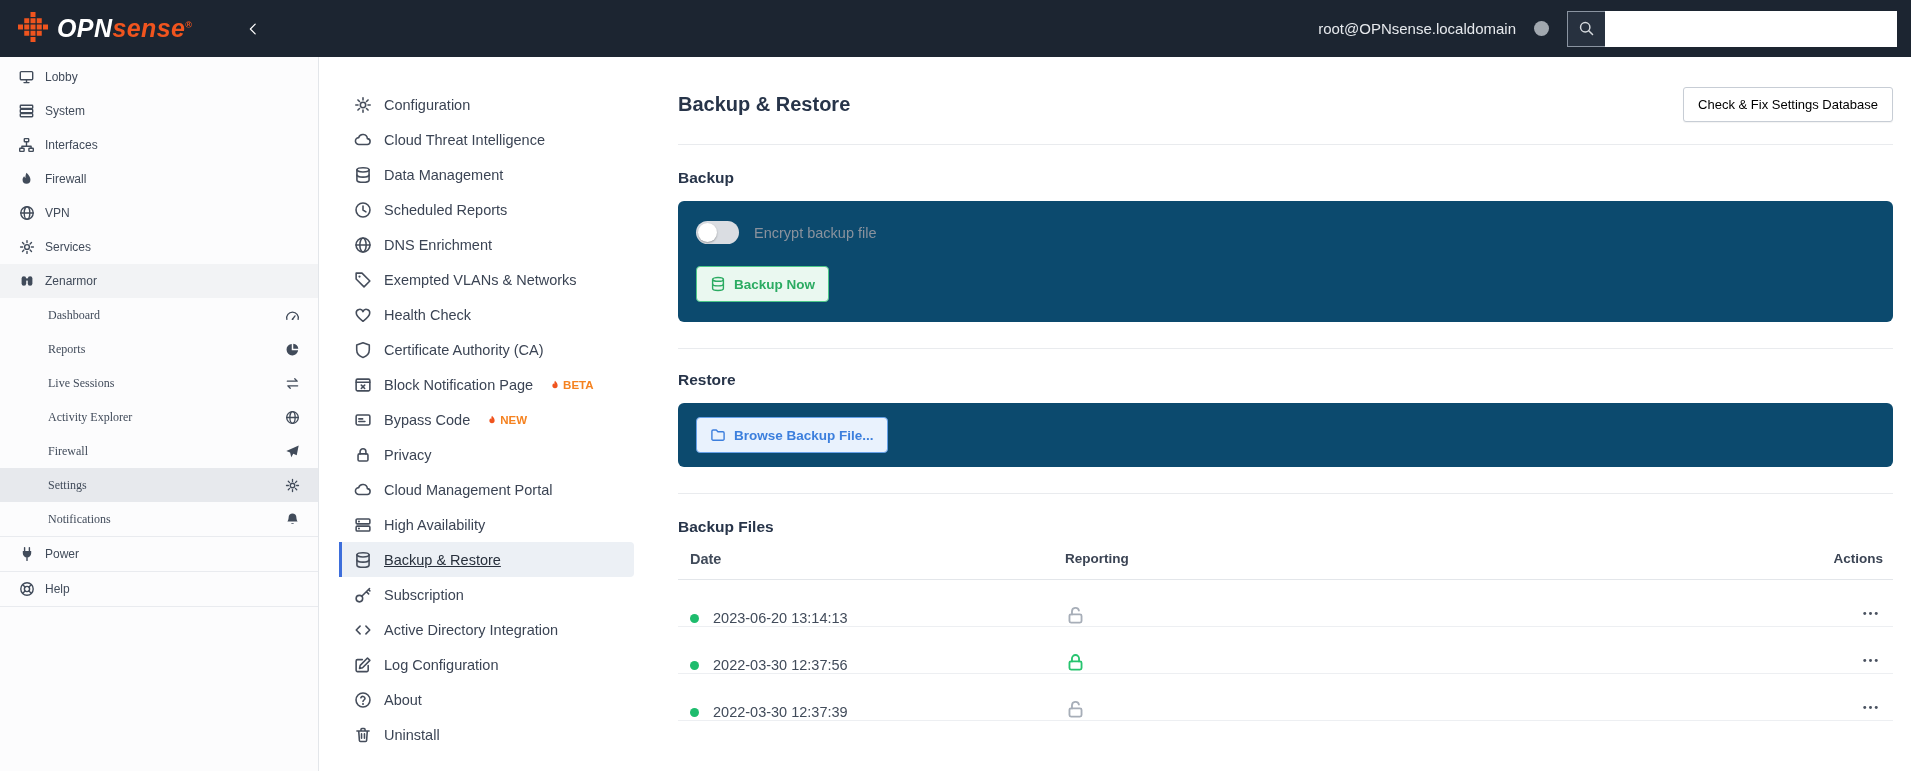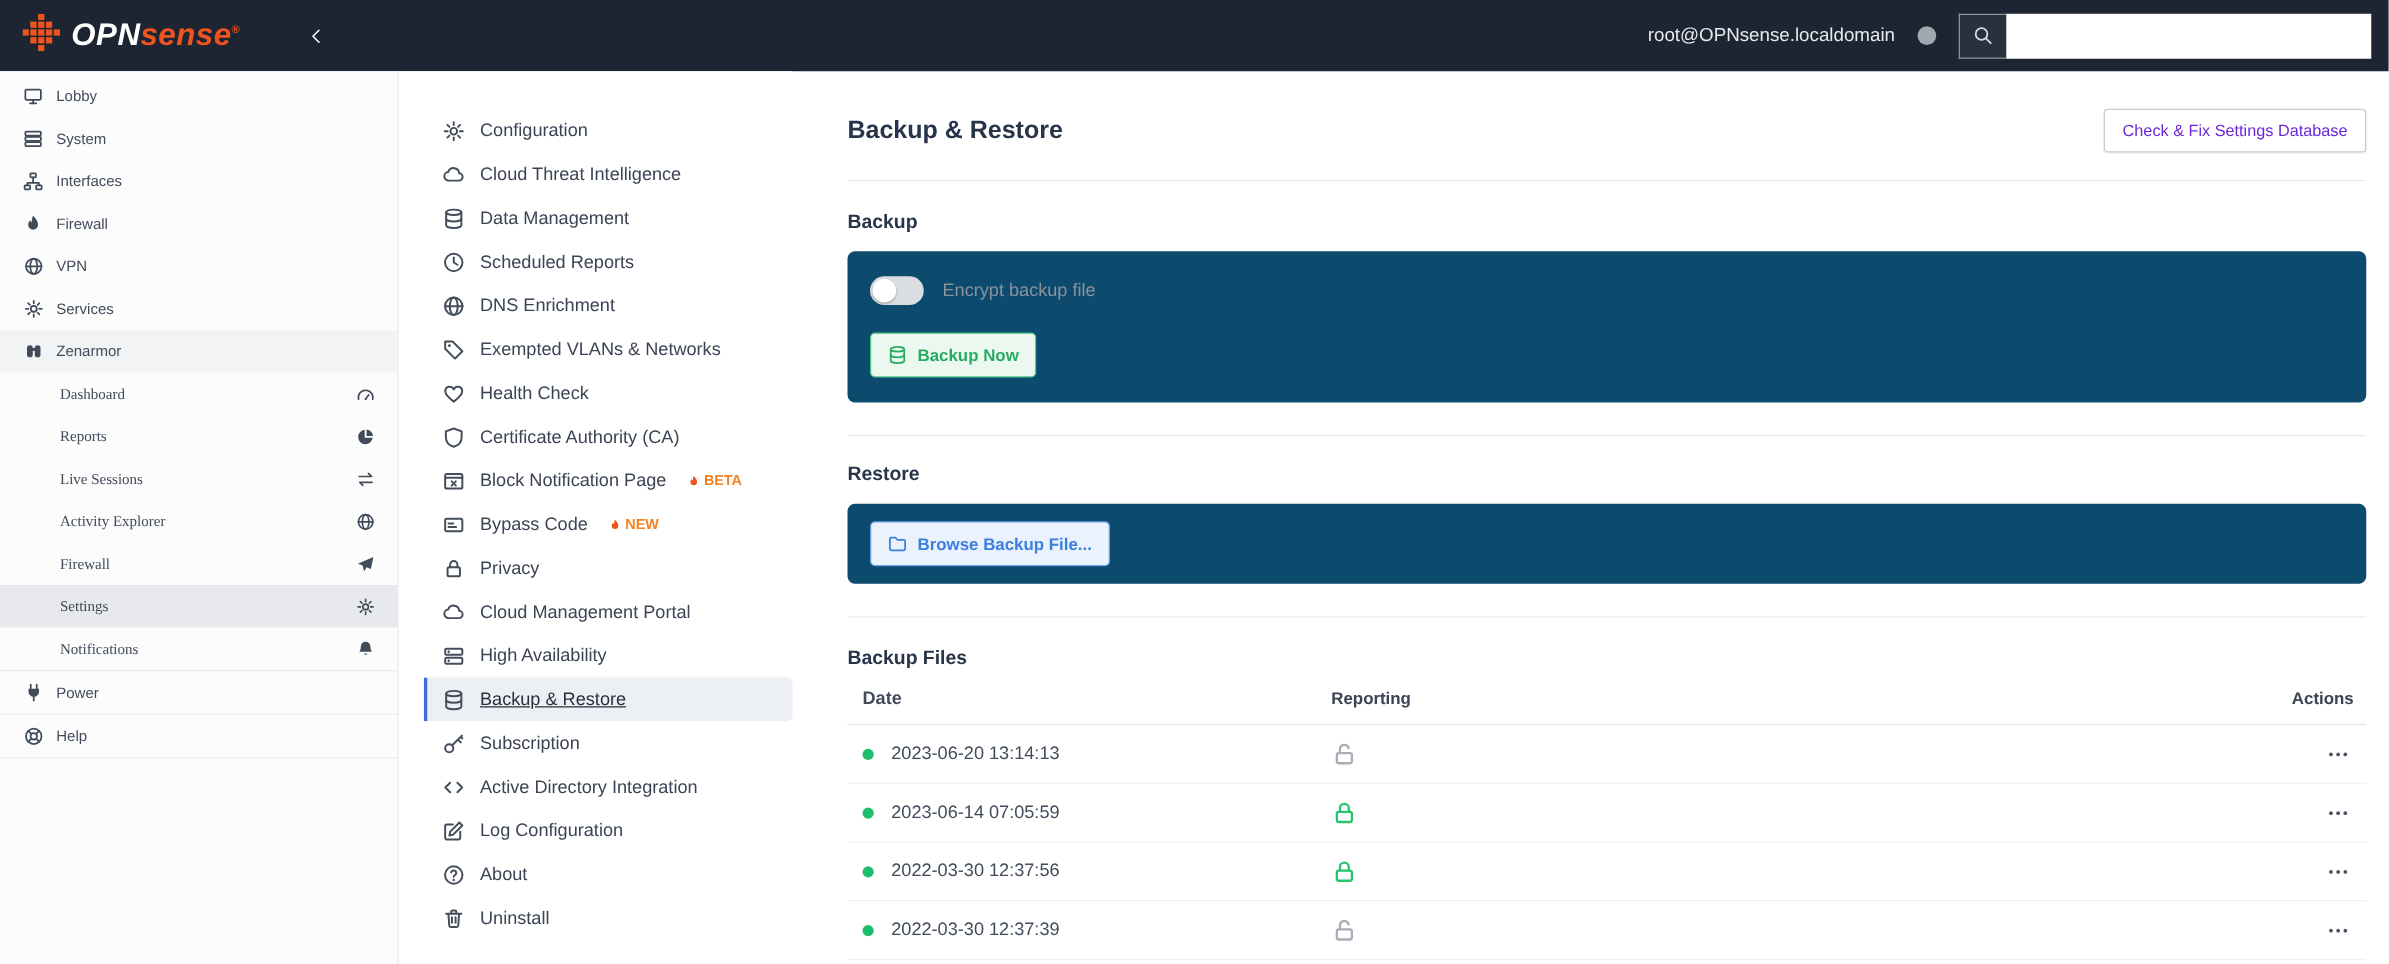--- a/index.html
+++ b/index.html
@@ -41,40 +41,40 @@
   .sub-item .ico { width:18px; display:flex; justify-content:center; color:#454d5b; flex:none; }
   .sub-item.active { background:#ecf0f5; border-left-color:#3d6edb; }
   .sub-item.active .lbl { text-decoration:underline; color:#28303c; }
   .badge { display:inline-flex; align-items:center; gap:3px; margin-left:5px; font-size:11.5px; font-weight:700; color:#f58220; }
   .badge .flame { color:#f0541e; display:flex; }
 
   
   .main { flex:1; padding:30px 18px 0 44px; }
   .page-head { display:flex; align-items:center; justify-content:space-between; padding-bottom:22px; border-bottom:1px solid #e9ebee; }
   .page-title { font-size:20px; font-weight:700; color:#273449; }
-  .check-btn { background:#fff; border:1px solid #c7cdd5; border-radius:3px; padding:9px 14px; font-size:13px; color:#6d28d9; cursor:pointer; box-shadow:0 1px 1px rgba(0,0,0,.05); }
+  .check-btn { background:#fff; border:1px solid #c7cdd5; border-radius:3px; padding:9px 14px; font-size:13px; color:#000000; cursor:pointer; box-shadow:0 1px 1px rgba(0,0,0,.05); }
 
   .section-h { font-size:15.5px; font-weight:700; color:#273449; }
   .h-backup { margin:24px 0 14px; }
   .card { background:#0c4a6e; border-radius:6px; }
   .backup-card { padding:20px 18px; }
   .toggle-row { display:flex; align-items:center; gap:15px; }
   .toggle { width:43px; height:23px; border-radius:12px; background:#dadde2; position:relative; cursor:pointer; flex:none; }
   .toggle-knob { position:absolute; top:2px; left:2px; width:19px; height:19px; border-radius:50%; background:#fff; box-shadow:0 1px 2px rgba(0,0,0,.3); }
   .toggle-label { font-size:14.5px; color:#8a929d; }
   .backup-now { margin-top:22px; display:inline-flex; align-items:center; gap:8px; padding:9px 13px; background:#eaf8f0; border:1px solid #4cc888; color:#2bab62; border-radius:4px; font-size:13.5px; font-weight:700; cursor:pointer; }
   .sect-hr { border:none; height:1px; background:#e9ebee; margin-top:26px; }
   .h-restore { margin:22px 0 14px; }
   .restore-card { padding:14px 18px; }
   .browse-btn { display:inline-flex; align-items:center; gap:8px; padding:9px 13px; background:#e9f2fd; border:1px solid #66a1e8; color:#3c7fdd; border-radius:4px; font-size:13.5px; font-weight:700; cursor:pointer; }
 
   .h-files { margin:24px 0 2px; }
   .bf-head,.bf-row { display:flex; align-items:center; padding-left:12px; padding-right:10px; }
   .bf-head { height:42px; font-size:13.5px; font-weight:700; color:#3b4454; border-bottom:1px solid #e3e6ea; }
-  .bf-row { height:47px; border-bottom:1px solid #edeff2; }
+  .bf-row { height:47px; border-bottom:1px solid #edeff2;align-items:flex-end; }
   .col-date { width:375px; display:flex; align-items:center; gap:14px; font-size:14.5px; color:#414b5a; }
   .bf-row .dot { width:9px; height:9px; border-radius:50%; background:#1ebc6d; flex:none; }
   .col-enc { flex:1; display:flex; align-items:center; }
   .col-act { width:90px; display:flex; justify-content:flex-end; }
   .lock-open { color:#a7aeb8; display:none; }
   .lock-closed { color:#27c46f; display:none; }
   .noenc .lock-open { display:flex; }
   .enc .lock-closed { display:flex; }
   .act-btn { color:#4a5260; cursor:pointer; display:flex; padding:4px; }
 </style>
@@ -553,24 +553,25 @@
             <span class="act-btn">
               <svg class="icf" width="17" height="17" viewBox="0 0 16 16">
                 <circle cx="2.6" cy="8" r="1.4"></circle>
                 <circle cx="8" cy="8" r="1.4"></circle>
                 <circle cx="13.4" cy="8" r="1.4"></circle>
               </svg>
             </span>
           </div>
       </div>
 
+
       <div class="bf-row enc">
         <div class="col-date">
             <span class="dot"></span>
-            <span>2023-06-14 07:05:59</span>
+            <span>2022-03-30 12:37:56</span>
           </div>
         <div class="col-enc">
 
           <span class="lock-closed">
               <svg class="ic" width="21" height="21" viewBox="0 0 16 16" stroke-width="1.3">
                 <rect x="3.4" y="7.2" width="9.2" height="6.2" rx="1.2"></rect>
                 <path d="M5.3 7.2V5a2.7 2.7 0 0 1 5.4 0v2.2"></path>
               </svg>
             </span>
         </div>
@@ -578,45 +579,20 @@
             <span class="act-btn">
               <svg class="icf" width="17" height="17" viewBox="0 0 16 16">
                 <circle cx="2.6" cy="8" r="1.4"></circle>
                 <circle cx="8" cy="8" r="1.4"></circle>
                 <circle cx="13.4" cy="8" r="1.4"></circle>
               </svg>
             </span>
           </div>
       </div>
 
-      <div class="bf-row enc">
-        <div class="col-date">
-            <span class="dot"></span>
-            <span>2022-03-30 12:37:56</span>
-          </div>
-        <div class="col-enc">
-
-          <span class="lock-closed">
-              <svg class="ic" width="21" height="21" viewBox="0 0 16 16" stroke-width="1.3">
-                <rect x="3.4" y="7.2" width="9.2" height="6.2" rx="1.2"></rect>
-                <path d="M5.3 7.2V5a2.7 2.7 0 0 1 5.4 0v2.2"></path>
-              </svg>
-            </span>
-        </div>
-        <div class="col-act">
-            <span class="act-btn">
-              <svg class="icf" width="17" height="17" viewBox="0 0 16 16">
-                <circle cx="2.6" cy="8" r="1.4"></circle>
-                <circle cx="8" cy="8" r="1.4"></circle>
-                <circle cx="13.4" cy="8" r="1.4"></circle>
-              </svg>
-            </span>
-          </div>
-      </div>
-
       <div class="bf-row noenc">
         <div class="col-date">
             <span class="dot"></span>
             <span>2022-03-30 12:37:39</span>
           </div>
         <div class="col-enc">
           <span class="lock-open">
               <svg class="ic" width="21" height="21" viewBox="0 0 16 16" stroke-width="1.3">
                 <rect x="3.4" y="7.2" width="9.2" height="6.2" rx="1.2"></rect>
                 <path d="M5.3 7.2V4.9a2.7 2.7 0 0 1 5.3-.7"></path>

